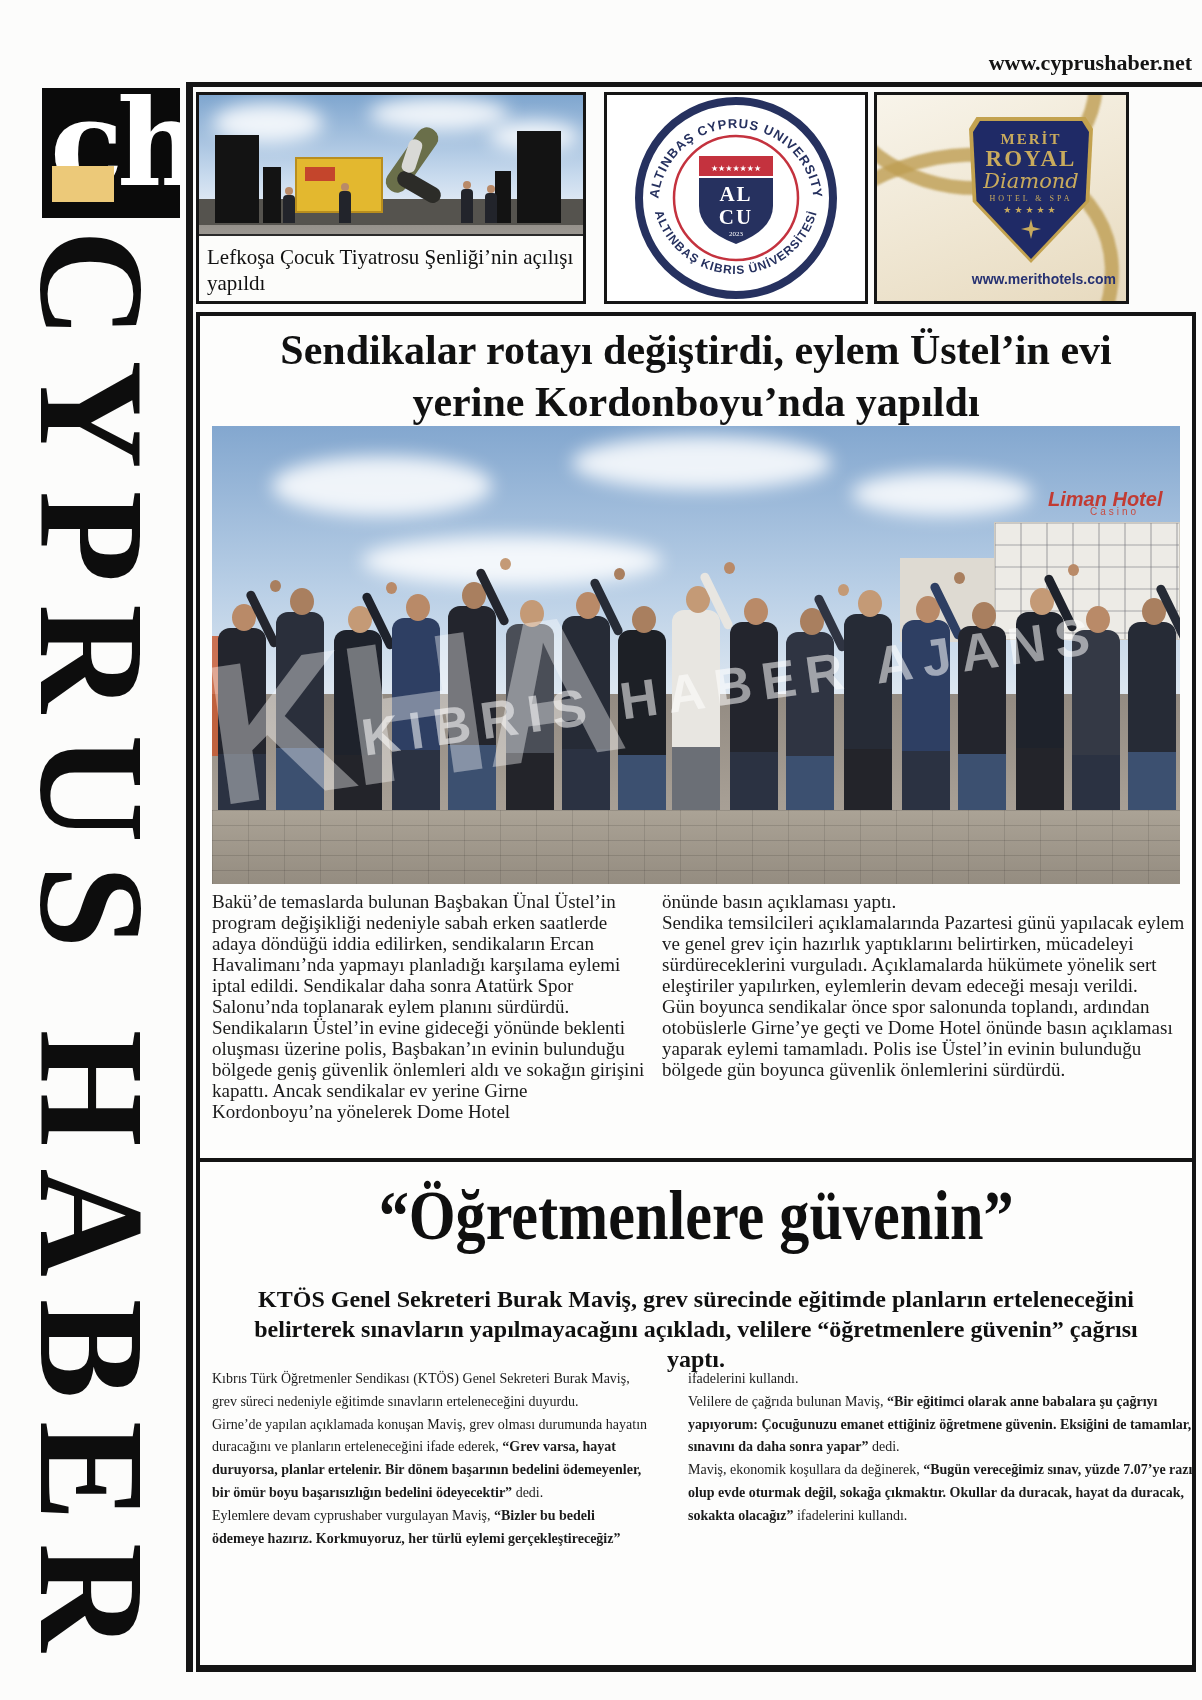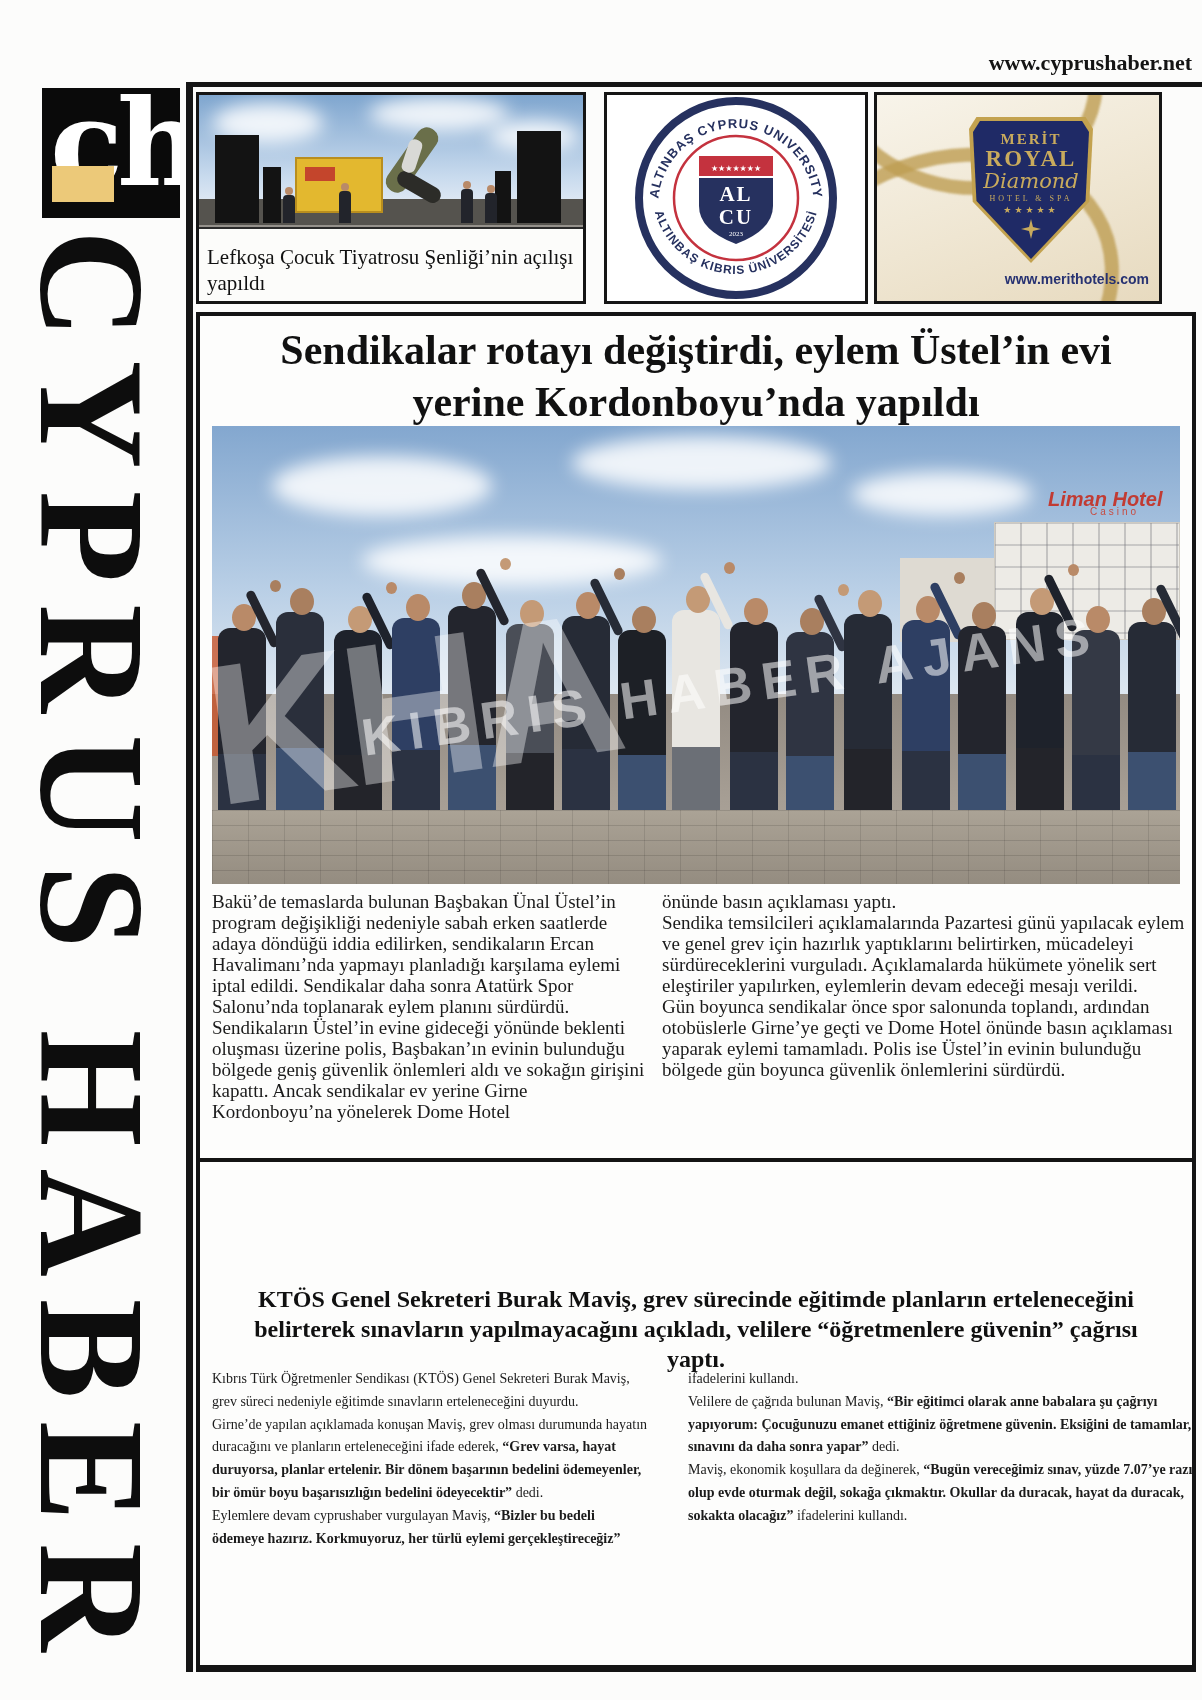--- a/index.html
+++ b/index.html
@@ -18,37 +18,37 @@
   .chbox .ch{position:absolute;left:8px;top:-16px;font-size:120px;font-weight:700;color:#fff;
              letter-spacing:-6px;font-family:"DejaVu Serif",serif;}
   .chblock{position:absolute;left:10px;top:78px;width:62px;height:36px;background:#ecc979;}
   .mast-title{left:178px;top:230px;transform:rotate(90deg);transform-origin:0 0;
               font-size:150px;font-weight:700;letter-spacing:22px;white-space:nowrap;color:#0d0d0d;}
 
   
   .tbox{top:92px;height:212px;border:3px solid #151515;background:#fff;overflow:hidden;box-sizing:border-box;}
   #festival{left:196px;width:390px;}
   #alcu{left:604px;width:264px;display:flex;align-items:center;justify-content:center;}
-  #merit{left:874px;width:288px;background:linear-gradient(160deg,#f8f4ea,#efe6d2 55%,#e7dabf);}
+  #merit{left:874px;width:255px;background:linear-gradient(160deg,#f8f4ea,#efe6d2 55%,#e7dabf);}
 
   
   .f-sky{position:absolute;left:0;top:0;right:0;height:118px;background:linear-gradient(#7fa6cf,#c9dbee 70%,#e8eef6);}
   .cloud{position:absolute;background:rgba(255,255,255,.85);border-radius:50%;filter:blur(9px);}
   .f-ground{position:absolute;left:0;top:118px;right:0;bottom:0;background:linear-gradient(#8e8a84,#c2beb8);}
   .f-stage{position:absolute;left:0;top:104px;right:0;height:26px;background:#55534e;}
   .spk{position:absolute;background:#131313;}
   .f-banner{position:absolute;left:96px;top:62px;width:84px;height:52px;background:#e3b82f;border:2px solid #b98e1e;}
   .f-banner i{position:absolute;left:8px;top:8px;width:30px;height:14px;background:#c4452c;}
   .fig{position:absolute;width:12px;background:#22242b;border-radius:4px 4px 0 0;}
   .fig:before{content:"";position:absolute;left:2px;top:-8px;width:8px;height:8px;border-radius:50%;background:#b98a68;}
   .dancer1{position:absolute;left:176px;top:54px;width:74px;height:22px;background:#6a6f4a;border-radius:10px;transform:rotate(-55deg);}
   .dancer2{position:absolute;left:196px;top:84px;width:48px;height:16px;background:#2c2c28;border-radius:8px;transform:rotate(30deg);}
   .dancer3{position:absolute;left:206px;top:44px;width:14px;height:34px;background:#d9d9d6;border-radius:6px;transform:rotate(18deg);}
   .f-cap{position:absolute;left:0;right:0;bottom:0;background:#fcfcfa;border-top:2px solid #2a2a2a;
-         padding:15px 8px 5px;font-size:21px;line-height:26px;color:#111;}
+         padding:8px 8px 5px;font-size:21px;line-height:26px;color:#111;}
 
   
   .ribbon{position:absolute;border:14px solid rgba(190,158,82,.8);border-radius:50%;filter:blur(1px);}
   .m-shield-o{position:absolute;left:92px;top:22px;width:124px;height:146px;background:#c3a24f;
               clip-path:polygon(6% 0%,94% 0%,100% 8%,97% 58%,50% 100%,3% 58%,0% 8%);}
   .m-shield{position:absolute;left:4px;top:4px;width:116px;height:138px;background:#1f2a66;
             clip-path:polygon(6% 0%,94% 0%,100% 8%,97% 58%,50% 100%,3% 58%,0% 8%);
             text-align:center;color:#c9ab5d;}
   .m-l1{margin-top:10px;font-size:15px;font-weight:700;letter-spacing:2px;}
   .m-l2{font-size:23px;font-weight:700;letter-spacing:2px;line-height:22px;}
@@ -304,20 +304,23 @@
         <p>Sendikaların Üstel’in evine gideceği yönünde beklenti oluşması üzerine polis, Başbakan’ın evinin bulunduğu bölgede geniş güvenlik önlemleri aldı ve sokağın girişini kapattı. Ancak sendikalar ev yerine Girne Kordonboyu’na yönelerek Dome Hotel</p>
       </div>
     <div class="col colR">
         <p>önünde basın açıklaması yaptı.</p>
         <p>Sendika temsilcileri açıklamalarında Pazartesi günü yapılacak eylem ve genel grev için hazırlık yaptıklarını belirtirken, mücadeleyi sürdüreceklerini vurguladı. Açıklamalarda hükümete yönelik sert eleştiriler yapılırken, eylemlerin devam edeceği mesajı verildi.</p>
         <p>Gün boyunca sendikalar önce spor salonunda toplandı, ardından otobüslerle Girne’ye geçti ve Dome Hotel önünde basın açıklaması yaparak eylemi tamamladı. Polis ise Üstel’in evinin bulunduğu bölgede gün boyunca güvenlik önlemlerini sürdürdü.</p>
       </div>
   </div>
 
   <div class="abs art" id="a2">
+    <div class="h2wrap">
+      <span class="h2in">“Öğretmenlere güvenin”</span>
+    </div>
     <div class="subhead">KTÖS Genel Sekreteri Burak Maviş, grev sürecinde eğitimde planların erteleneceğini belirterek sınavların yapılmayacağını açıkladı, velilere “öğretmenlere güvenin” çağrısı yaptı.</div>
     <div class="col colL">
         <p><span>Kıbrıs Türk Öğretmenler Sendikası (KTÖS) Genel Sekreteri Burak Maviş, grev süreci nedeniyle eğitimde sınavların erteleneceğini duyurdu.</span></p>
         <p><span>Girne’de yapılan açıklamada konuşan Maviş, grev olması durumunda hayatın duracağını ve planların erteleneceğini ifade ederek, </span><b>“Grev varsa, hayat duruyorsa, planlar ertelenir. Bir dönem başarının bedelini ödemeyenler, bir ömür boyu başarısızlığın bedelini ödeyecektir”</b><span> dedi.</span></p>
         <p><span>Eylemlere devam cyprushaber vurgulayan Maviş, </span><b>“Bizler bu bedeli ödemeye hazırız. Korkmuyoruz, her türlü eylemi gerçekleştireceğiz”</b></p>
       </div>
     <div class="col colR">
         <p><span>ifadelerini kullandı.</span></p>
         <p><span>Velilere de çağrıda bulunan Maviş, </span><b>“Bir eğitimci olarak anne babalara şu çağrıyı yapıyorum: Çocuğunuzu emanet ettiğiniz öğretmene güvenin. Eksiğini de tamamlar, sınavını da daha sonra yapar”</b><span> dedi.</span></p>
         <p><span>Maviş, ekonomik koşullara da değinerek, </span><b>“Bugün vereceğimiz sınav, yüzde 7.07’ye razı olup evde oturmak değil, sokağa çıkmaktır. Okullar da duracak, hayat da duracak, sokakta olacağız”</b><span> ifadelerini kullandı.</span></p>

